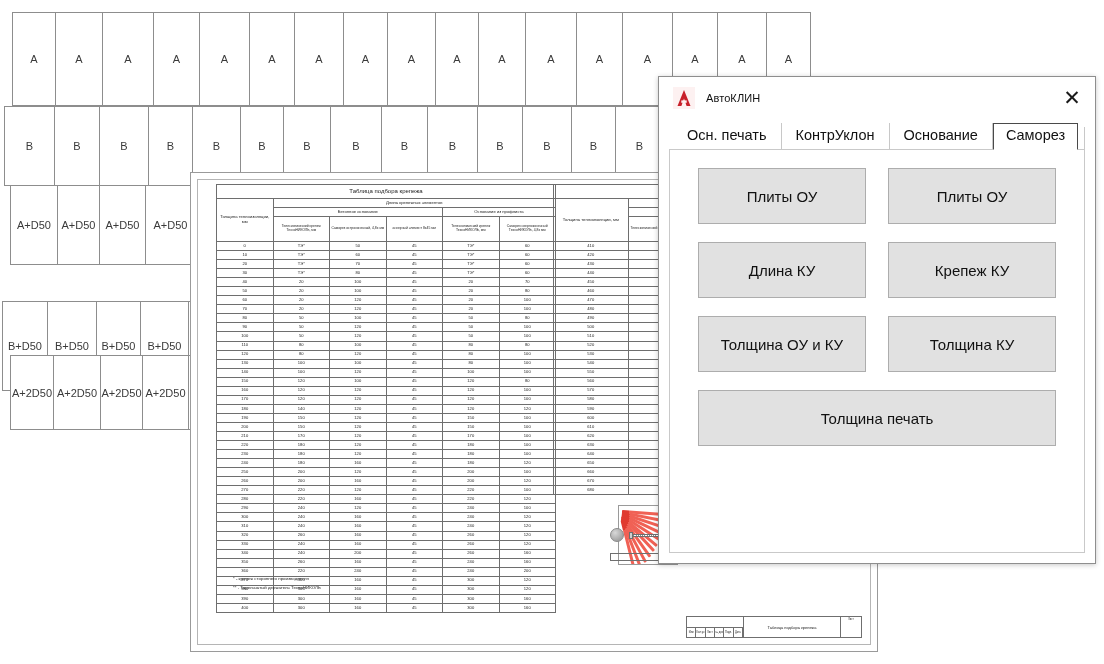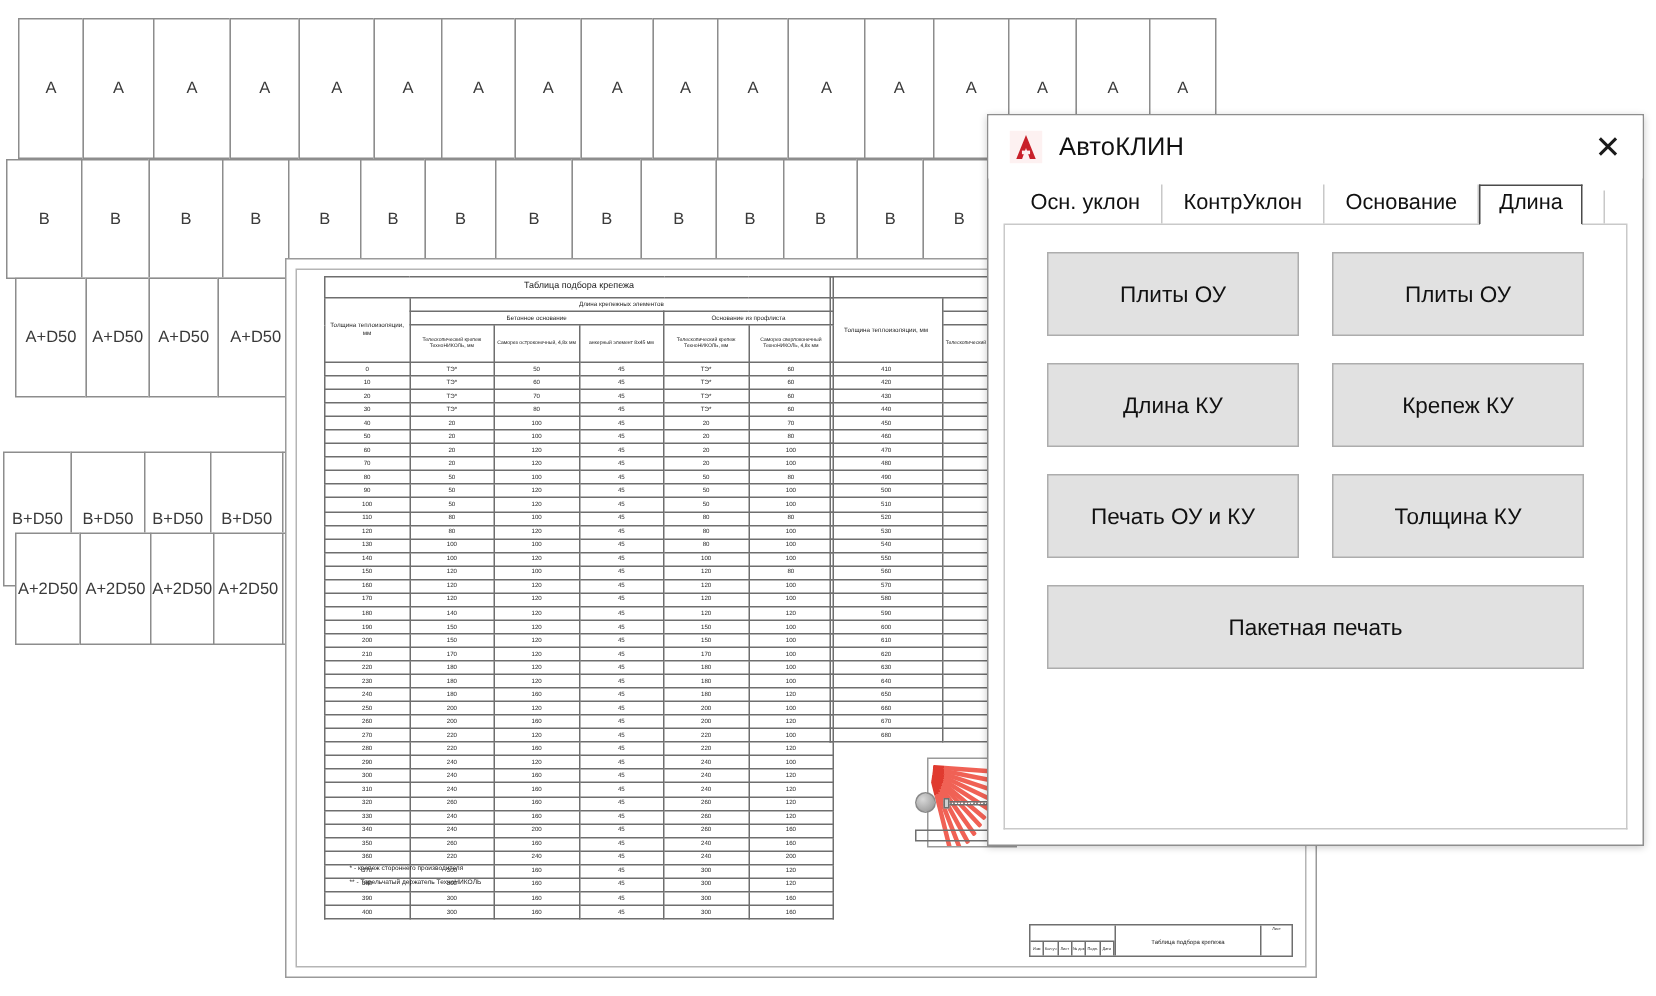--- a/index.html
+++ b/index.html
@@ -100,21 +100,21 @@
   
   #dialog{
     position:absolute;left:658px;top:76px;width:438px;height:488px;
     background:#ffffff;border:1px solid #8e8e8e;
     box-shadow:0 1px 5px rgba(0,0,0,.22);
     box-sizing:border-box;display:flex;flex-direction:column;
   }
   #dlg-title{height:42px;display:flex;align-items:center;flex:0 0 auto;background:#ffffff;}
   #dlg-logo{width:22px;height:22px;margin-left:14px;flex:0 0 auto;position:relative;}
   #dlg-logo svg{display:block;}
-  #dlg-title-text{margin-left:11px;font-size:17px;color:#111;letter-spacing:.1px;}
+  #dlg-title-text{margin-left:11px;font-size:11px;color:#111;letter-spacing:.1px;}
   #dlg-close{
     margin-left:auto;width:46px;height:42px;display:flex;align-items:center;justify-content:center;
     font-size:21px;color:#1a1a1a;font-family:"DejaVu Sans",sans-serif;font-weight:300;cursor:pointer;
   }
 
   #dlg-body{flex:1;padding:0 10px 10px 10px;display:flex;flex-direction:column;box-sizing:border-box;}
 
   #tabstrip{display:flex;align-items:flex-end;height:30px;flex:0 0 auto;padding-left:4px;
      border-bottom:1px solid #c9c9c9;}
   .tab{
@@ -758,32 +758,32 @@
         <path d="M11 3 L17.5 19 L13.6 19 L11 11.6 L8.4 19 L4.5 19 Z" fill="#c8202a"></path>
         <rect x="8.3" y="13.4" width="5.4" height="2.4" fill="#fdf1f1"></rect>
       </svg>
     </span>
     <span id="dlg-title-text">АвтоКЛИН</span>
     <span id="dlg-close">✕</span>
   </div>
 
   <div id="dlg-body">
     <div id="tabstrip">
-        <div class="tab">Осн. уклон</div>
+        <div class="tab">Осн. печать</div>
         <div class="tab">КонтрУклон</div>
         <div class="tab">Основание</div>
-        <div class="tab active">Длина</div>
+        <div class="tab active">Саморез</div>
         <div class="tab-end"></div>
       </div>
     <div id="panel">
       <div id="btn-grid">
           <div class="act-btn" style="background: rgb(225, 225, 225);">Плиты ОУ</div>
           <div class="act-btn" style="background: rgb(225, 225, 225);">Плиты ОУ</div>
           <div class="act-btn" style="background: rgb(225, 225, 225);">Длина КУ</div>
           <div class="act-btn" style="background: rgb(225, 225, 225);">Крепеж КУ</div>
-          <div class="act-btn" style="background: rgb(225, 225, 225);">Печать ОУ и КУ</div>
+          <div class="act-btn" style="background: rgb(225, 225, 225);">Толщина ОУ и КУ</div>
           <div class="act-btn" style="background: rgb(225, 225, 225);">Толщина КУ</div>
-          <div class="act-btn wide" style="background: rgb(225, 225, 225);">Пакетная печать</div>
+          <div class="act-btn wide" style="background: rgb(225, 225, 225);">Толщина печать</div>
         </div>
     </div>
   </div>
 
 </div>
 
 </body></html>

